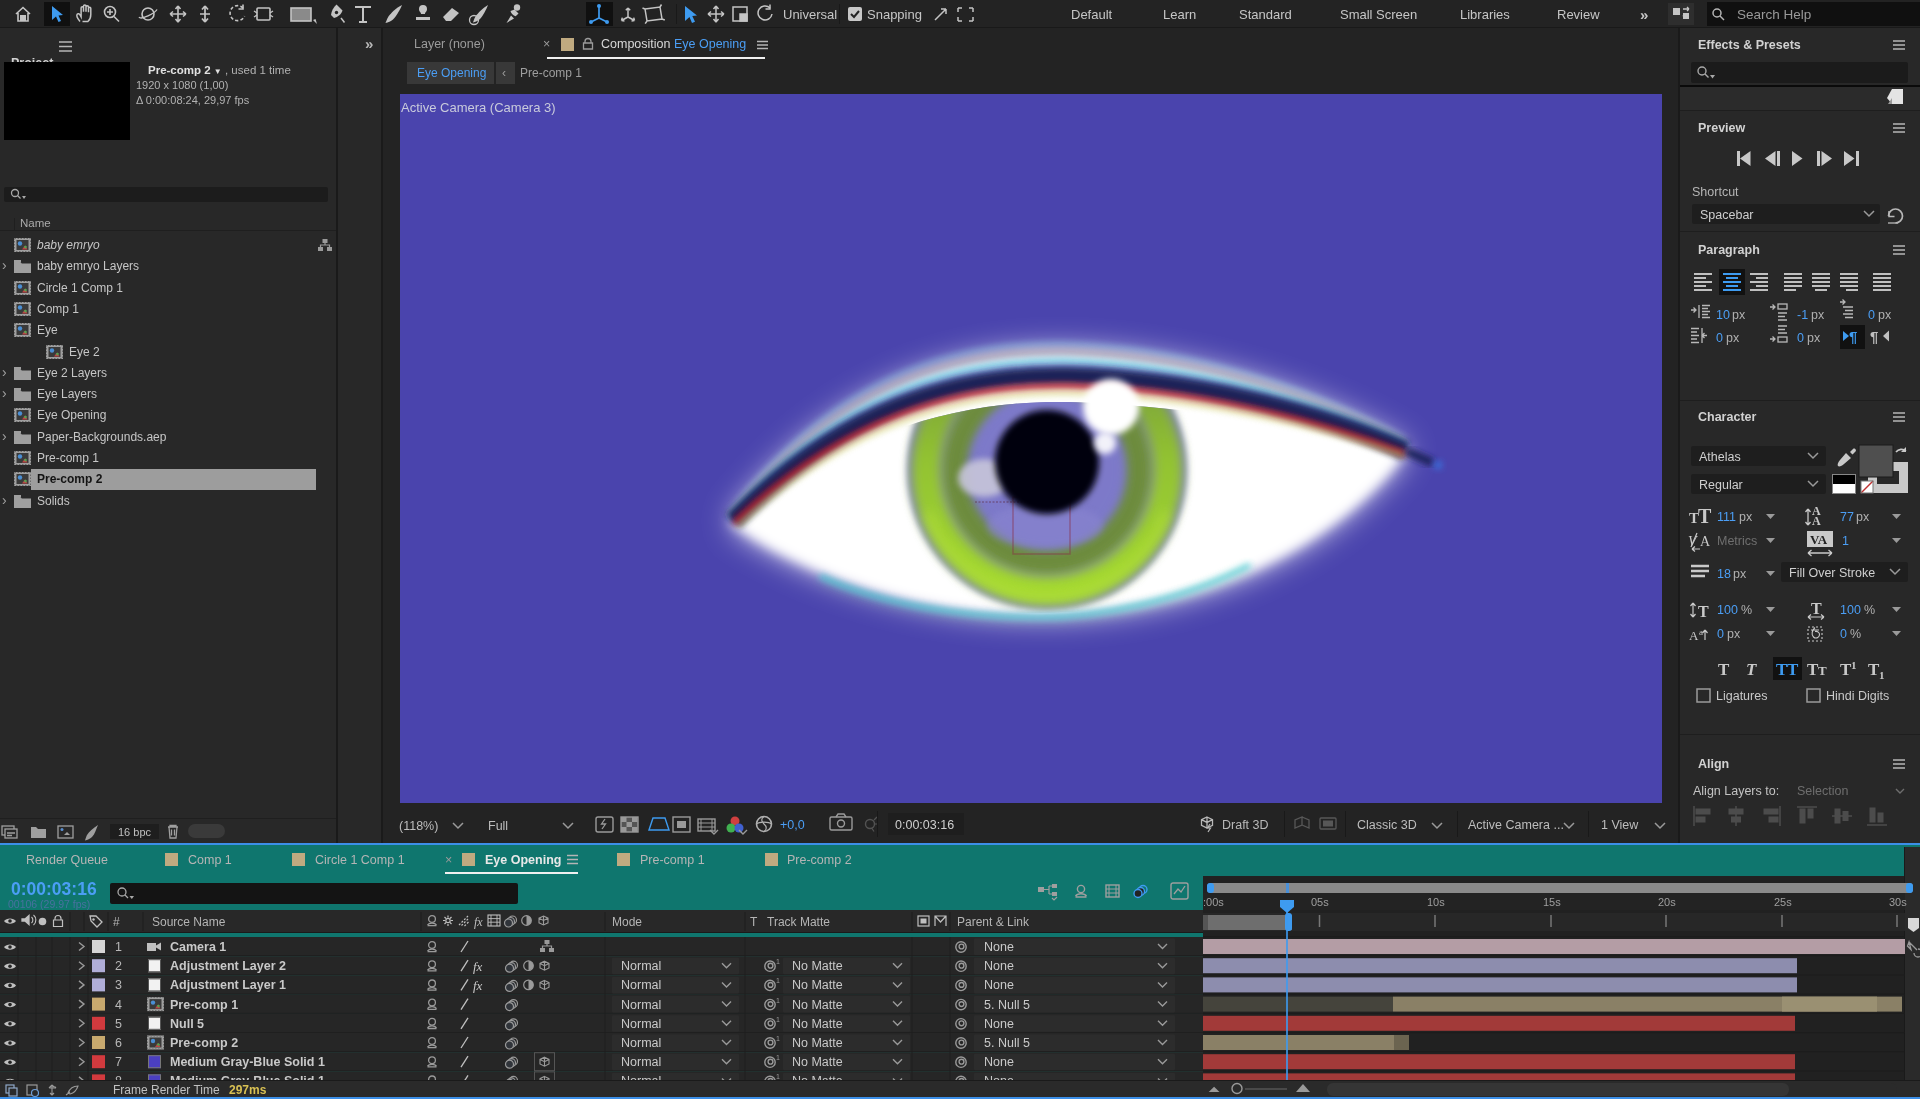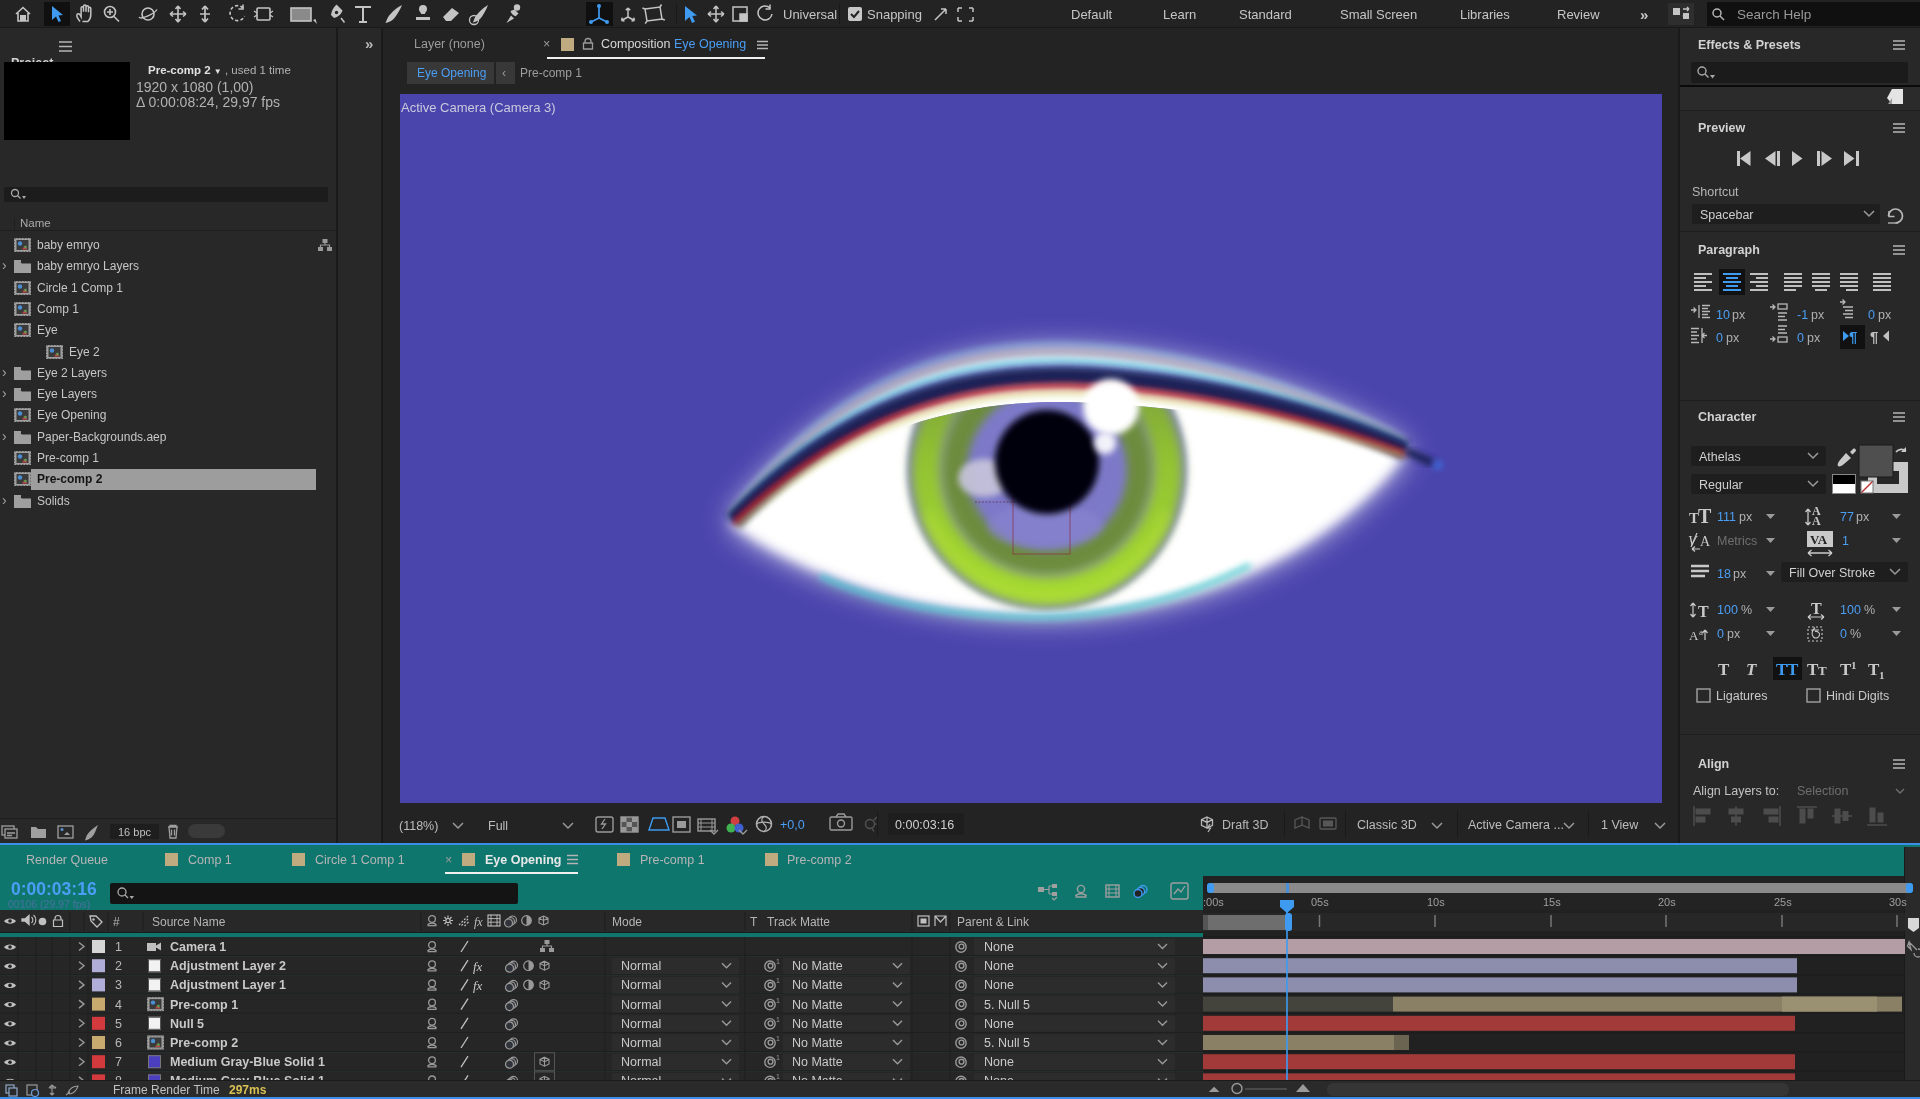--- a/index.html
+++ b/index.html
@@ -157,35 +157,35 @@
 </svg>
 </div>
 
 <div class="abs" id="leftpanel" style="left:0;top:28px;width:336px;height:815px;background:#282828;">
  <div class="txt" style="left:11px;top:8px;color:#d2d2d2;font-size:12.5px;font-weight:bold;margin-top:20px;">Project</div>
  <svg width="20" height="14" style="left:58px;top:12px;">
       <path d="M1 2 h13 M1 6.5 h13 M1 11 h13" stroke="#b5b5b5" stroke-width="1.6"></path>
     </svg>
  <div class="abs" style="left:4px;top:34px;width:126px;height:78px;background:#000;"></div>
  <div class="txt" style="left:136px;top:36px;color:#cdcdcd;font-size:11.5px;"><b style="color:#e0e0e0;padding-left:12px;">Pre-comp 2&nbsp;<span style="font-size:8px;">▼</span></b><span style="color:#b2b2b2;"> , used 1 time</span></div>
- <div class="txt" style="left:136px;top:51px;color:#b2b2b2;font-size:14px;">1920 x 1080 (1,00)</div>
- <div class="txt" style="left:136px;top:66px;color:#b2b2b2;font-size:14px;">Δ 0:00:08:24, 29,97 fps</div>
+ <div class="txt" style="left:136px;top:51px;color:#b2b2b2;font-size:11px;">1920 x 1080 (1,00)</div>
+ <div class="txt" style="left:136px;top:66px;color:#b2b2b2;font-size:11px;">Δ 0:00:08:24, 29,97 fps</div>
  <div class="abs" style="left:4px;top:159px;width:324px;height:15px;background:#1c1c1c;border-radius:2px;">
   <svg width="24" height="15" style="left:4px;top:0;">
         <circle cx="7" cy="6" r="3.5" stroke="#a8a8a8" stroke-width="1.3" fill="none"></circle>
         <path d="M9.5 8.5 l3 3" stroke="#a8a8a8" stroke-width="1.3"></path>
         <path d="M14 9 l4 0 l-2 3 Z" fill="#a8a8a8"></path>
       </svg>
  </div>
  <div class="abs" style="left:0;top:190px;width:336px;height:13px;border-bottom:1px solid #1f1f1f;">
   <div class="txt" style="left:20px;top:-1px;color:#ababab;font-size:11.5px;">Name</div>
   <div class="abs" style="left:14px;top:0px;width:1px;height:13px;background:#1f1f1f;"></div>
  </div>
  <div class="abs" id="projrows" style="left:0;top:207px;width:336px;height:290px;font-size:12px;color:#c6c6c6;">
-  <div class="abs prow" style="top:0px;">
+  <div class="abs prow" style="top:0px;font-style:italic;">
         <svg class="abs" width="18" height="15" style="left:14px;top:3px;">
           <use href="#compicon"></use>
         </svg>
         <span class="pname">baby emryo</span>
         <svg class="abs" width="14" height="13" style="left:318px;top:4px;">
           <use href="#netw"></use>
         </svg>
       </div>
   <div class="abs prow" style="top:21.3px;">
         <span class="parw">›</span>

